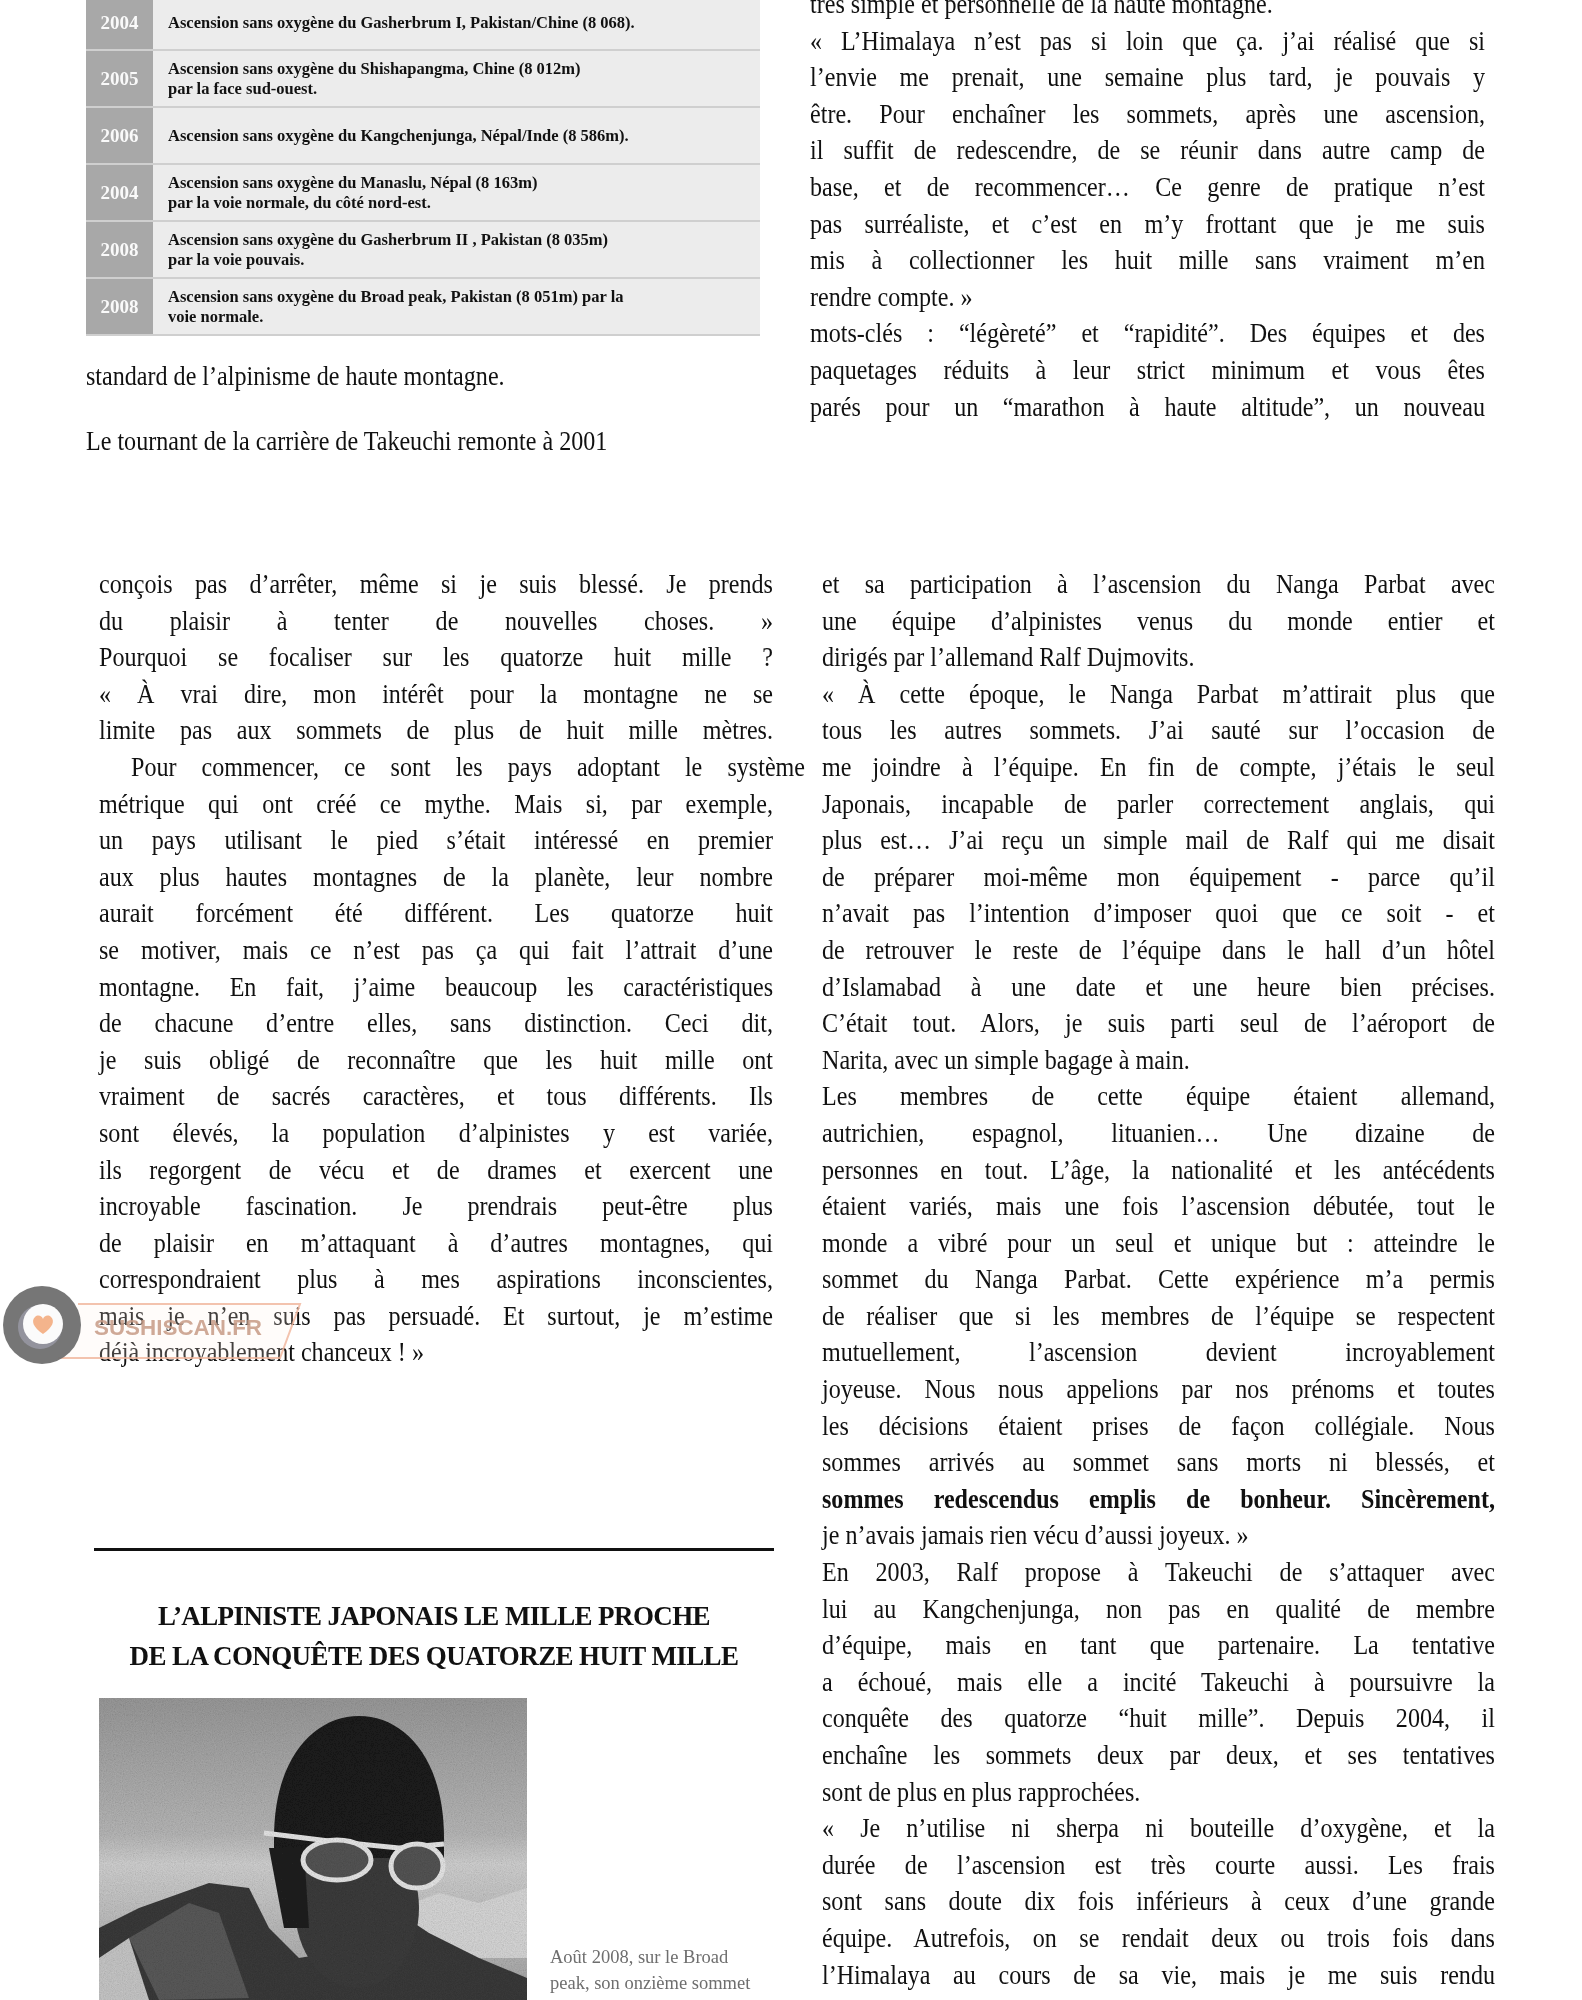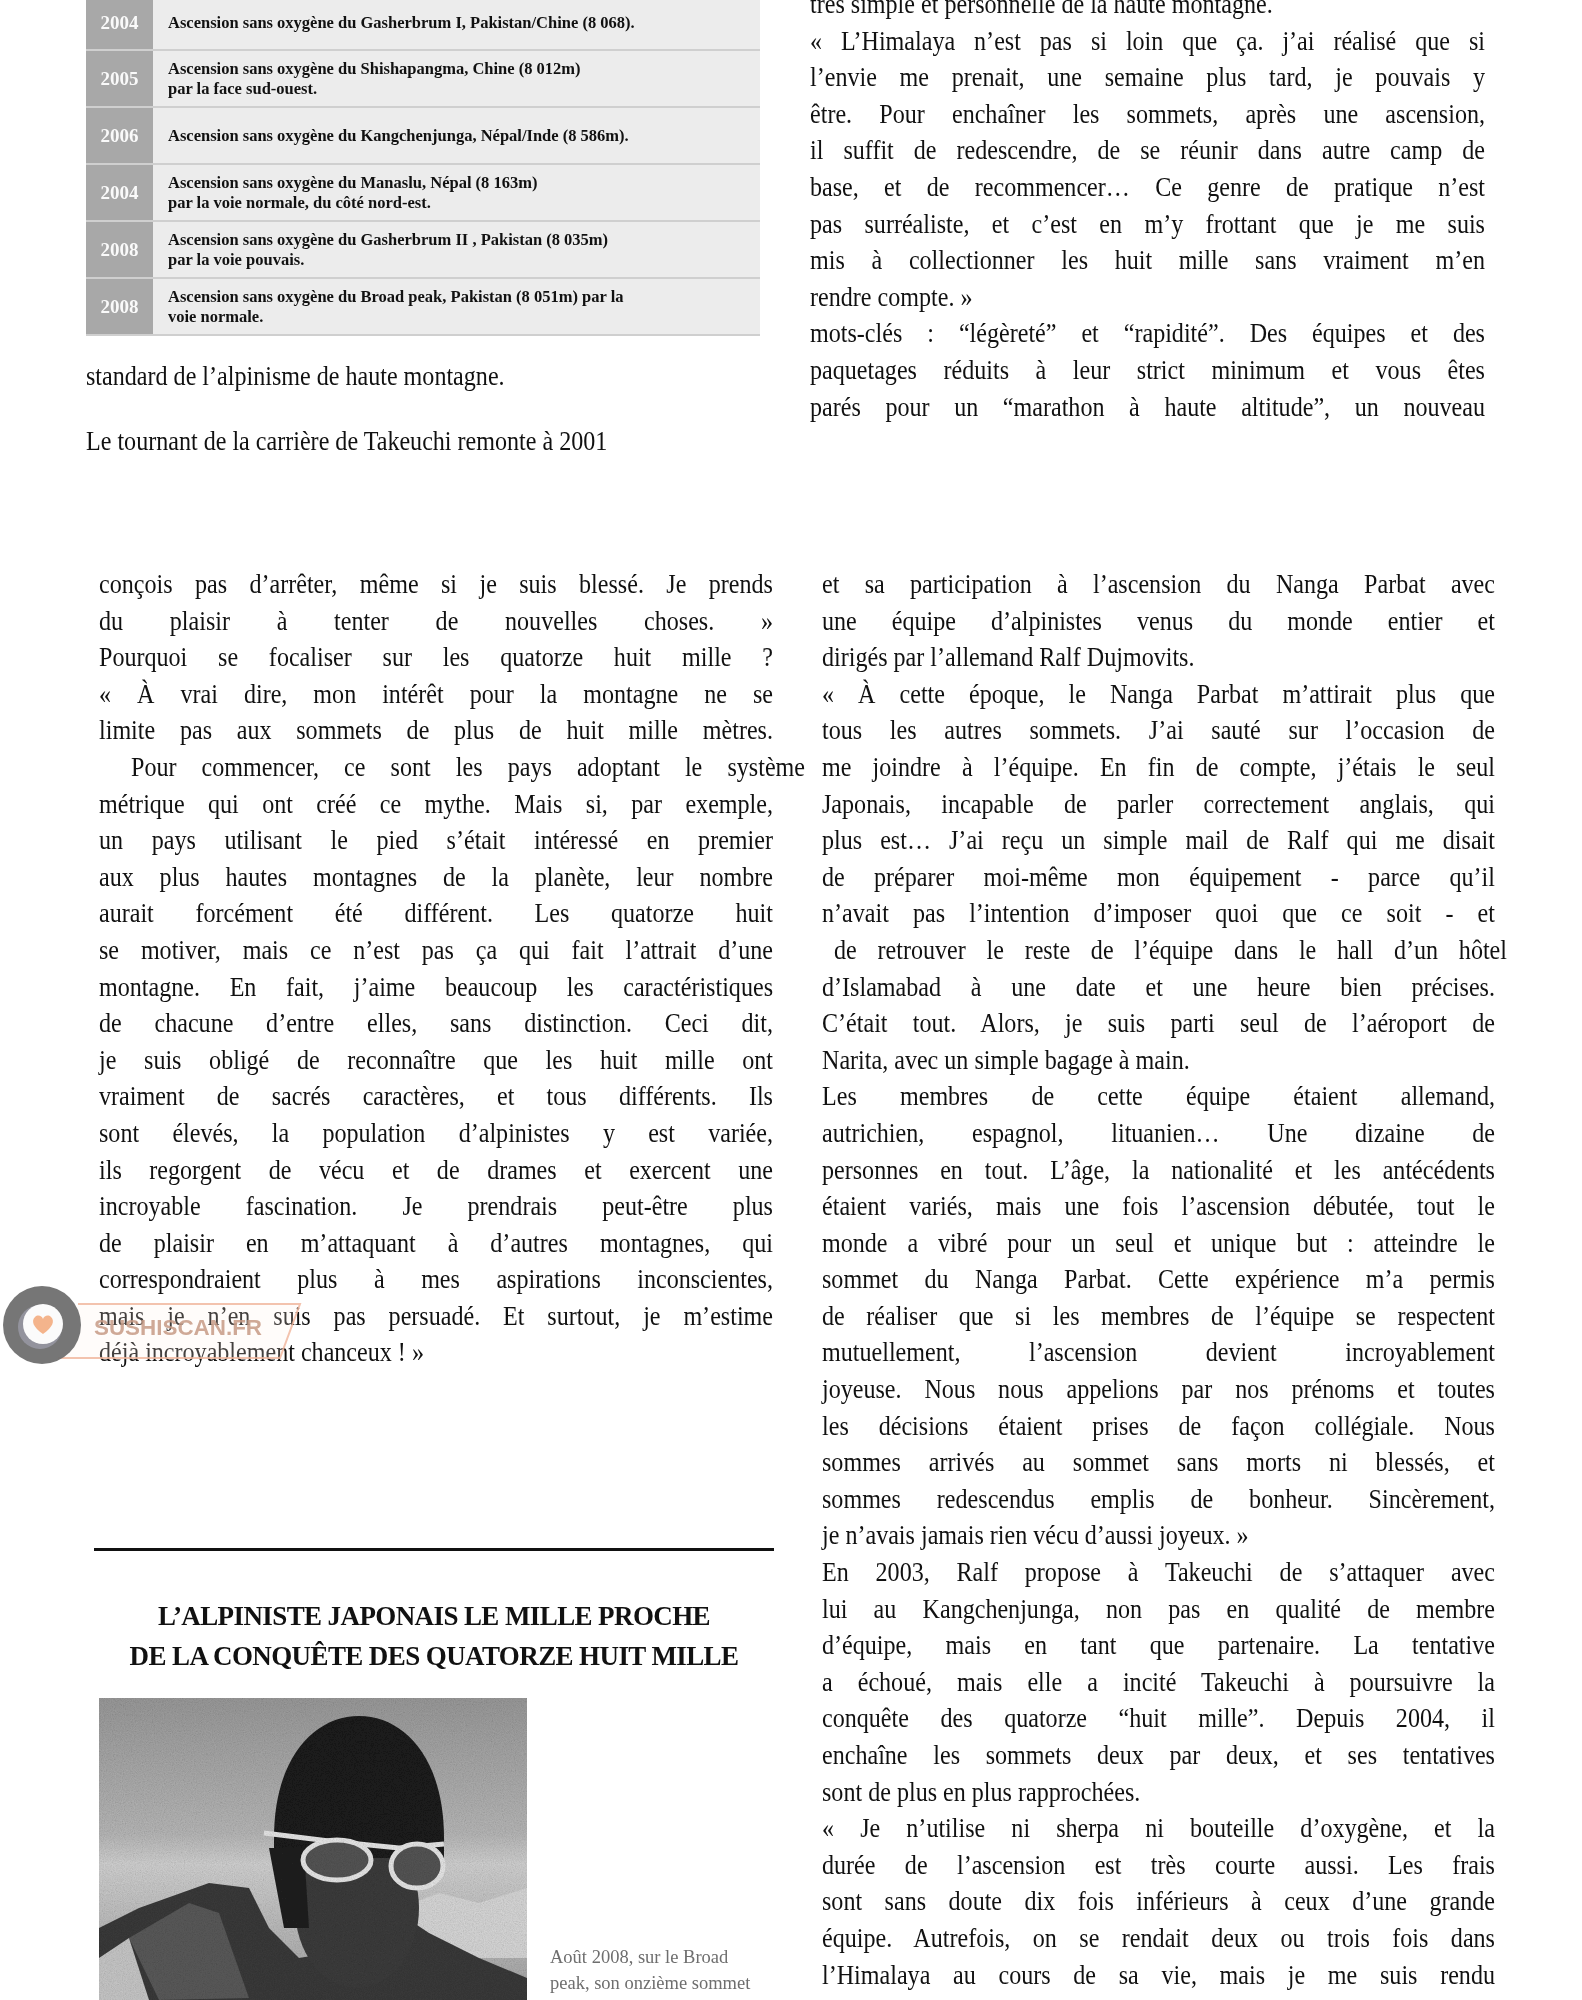--- a/index.html
+++ b/index.html
@@ -239,21 +239,21 @@
     </div>
     <div style="height: 36.6px; position: relative;">
       <span class="line" style="position: absolute; left: 0px; transform-origin: 0px 0px; transform: scaleX(0.86); width: 782.558px;">plus est… J’ai reçu un simple mail de Ralf qui me disait</span>
     </div>
     <div style="height: 36.6px; position: relative;">
       <span class="line" style="position: absolute; left: 0px; transform-origin: 0px 0px; transform: scaleX(0.86); width: 782.558px;">de préparer moi-même mon équipement - parce qu’il</span>
     </div>
     <div style="height: 36.6px; position: relative;">
       <span class="line" style="position: absolute; left: 0px; transform-origin: 0px 0px; transform: scaleX(0.86); width: 782.558px;">n’avait pas l’intention d’imposer quoi que ce soit - et</span>
     </div>
-    <div style="height: 36.6px; position: relative; margin-left: 12px;">
+    <div style="height: 36.6px; position: relative;">
       <span class="line" style="position: absolute; left: 0px; transform-origin: 0px 0px; transform: scaleX(0.86); width: 782.558px;">de retrouver le reste de l’équipe dans le hall d’un hôtel</span>
     </div>
     <div style="height: 36.6px; position: relative;">
       <span class="line" style="position: absolute; left: 0px; transform-origin: 0px 0px; transform: scaleX(0.86); width: 782.558px;">d’Islamabad à une date et une heure bien précises.</span>
     </div>
     <div style="height: 36.6px; position: relative;">
       <span class="line" style="position: absolute; left: 0px; transform-origin: 0px 0px; transform: scaleX(0.86); width: 782.558px;">C’était tout. Alors, je suis parti seul de l’aéroport de</span>
     </div>
     <div style="height: 36.6px; position: relative;">
       <span class="line last" style="position: absolute; left: 0px; transform-origin: 0px 0px; transform: scaleX(0.86); width: 782.558px;">Narita, avec un simple bagage à main.</span>
@@ -284,21 +284,21 @@
     </div>
     <div style="height: 36.6px; position: relative;">
       <span class="line" style="position: absolute; left: 0px; transform-origin: 0px 0px; transform: scaleX(0.86); width: 782.558px;">joyeuse. Nous nous appelions par nos prénoms et toutes</span>
     </div>
     <div style="height: 36.6px; position: relative;">
       <span class="line" style="position: absolute; left: 0px; transform-origin: 0px 0px; transform: scaleX(0.86); width: 782.558px;">les décisions étaient prises de façon collégiale. Nous</span>
     </div>
     <div style="height: 36.6px; position: relative;">
       <span class="line" style="position: absolute; left: 0px; transform-origin: 0px 0px; transform: scaleX(0.86); width: 782.558px;">sommes arrivés au sommet sans morts ni blessés, et</span>
     </div>
-    <div style="height: 36.6px; position: relative;">
+    <div style="height: 36.6px; position: relative; font-weight: bold;">
       <span class="line" style="position: absolute; left: 0px; transform-origin: 0px 0px; transform: scaleX(0.86); width: 782.558px;">sommes redescendus emplis de bonheur. Sincèrement,</span>
     </div>
     <div style="height: 36.6px; position: relative;">
       <span class="line last" style="position: absolute; left: 0px; transform-origin: 0px 0px; transform: scaleX(0.86); width: 782.558px;">je n’avais jamais rien vécu d’aussi joyeux. »</span>
     </div>
     <div style="height: 36.6px; position: relative;">
       <span class="line" style="position: absolute; left: 0px; transform-origin: 0px 0px; transform: scaleX(0.86); width: 782.558px;">En 2003, Ralf propose à Takeuchi de s’attaquer avec</span>
     </div>
     <div style="height: 36.6px; position: relative;">
       <span class="line" style="position: absolute; left: 0px; transform-origin: 0px 0px; transform: scaleX(0.86); width: 782.558px;">lui au Kangchenjunga, non pas en qualité de membre</span>

